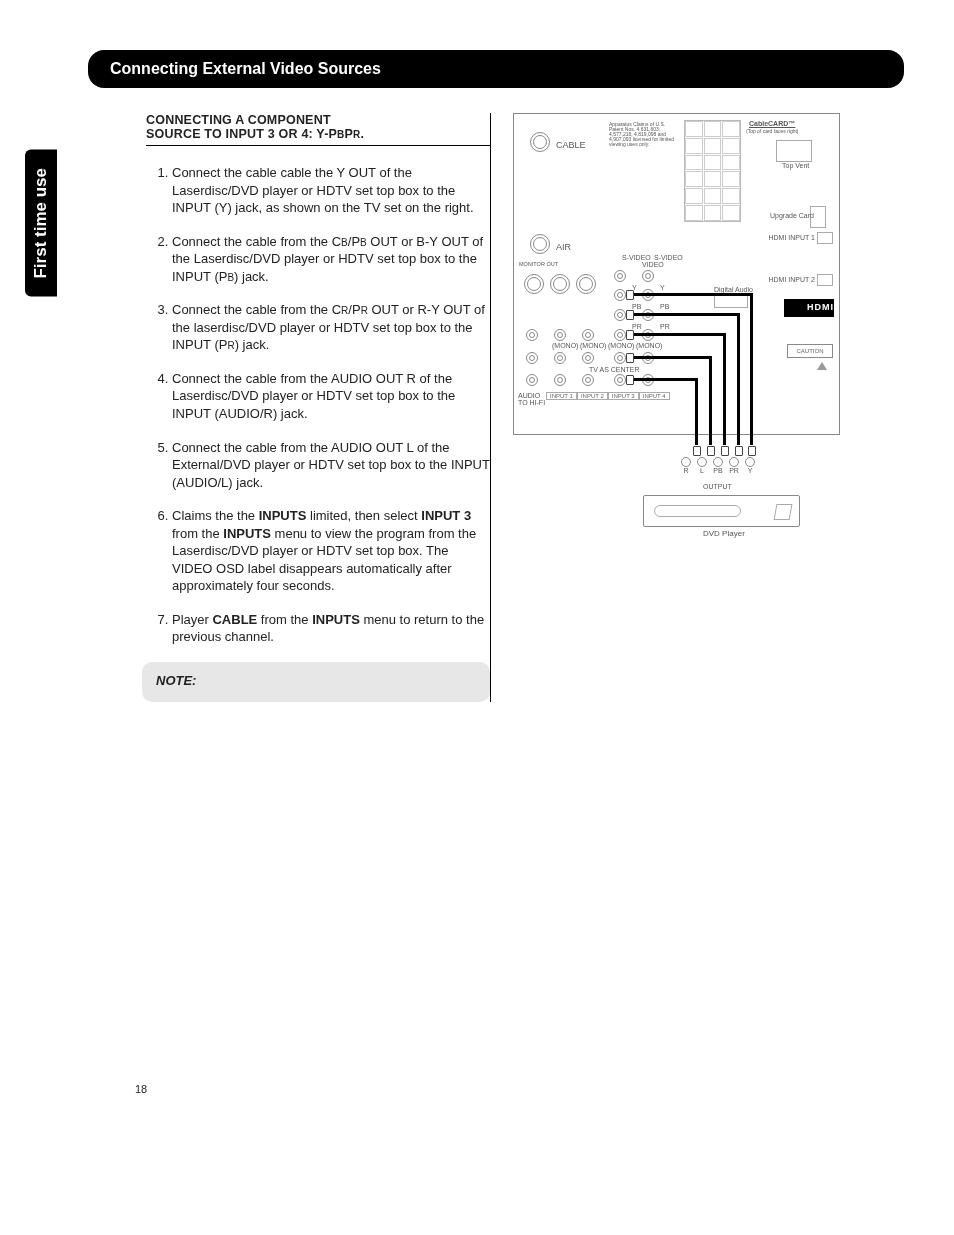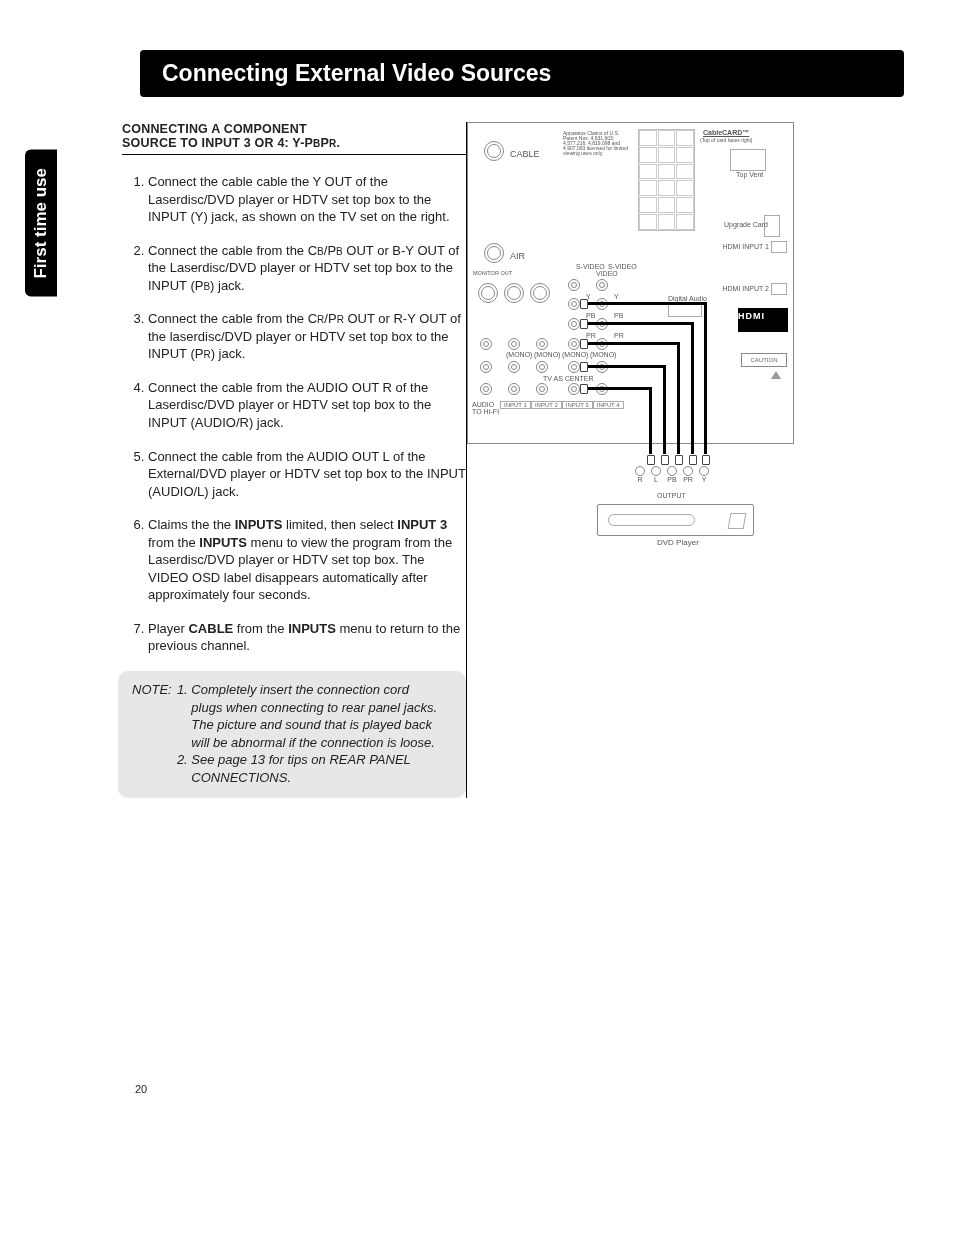--- a/index.html
+++ b/index.html
@@ -13,43 +13,44 @@
   .page {
     position: relative;
     padding: 50px 40px 50px 40px;
     min-height: 1135px;
     box-sizing: border-box;
   }
   .title-bar {
     background: #000;
     color: #fff;
     font-weight: 900;
-    font-size: 23px;
+    font-size: 16px;
     padding: 10px 22px;
-    border-radius: 4px;
-    margin-left: 100px;
+    border-radius: 16px;
+    margin-left: 48px;
     margin-right: 10px;
     margin-bottom: 25px;
   }
   .side-tab {
     position: absolute;
     left: 25px;
     top: 150px;
     background: #000;
     color: #fff;
     font-weight: bold;
     padding: 18px 6px;
     writing-mode: vertical-rl;
     transform: rotate(180deg);
     border-radius: 0 6px 6px 0;
     font-size: 17px;
   }
   .content-wrap {
-    margin-left: 82px;
+    margin-left: 106px;
     display: flex;
+    gap: 22px;
   }
   .left-col {
     width: 345px;
     border-right: 0.5px solid #000;
     padding-right: 0;
     box-sizing: border-box;
   }
   .right-col {
     width: 330px;
     flex-shrink: 0;
@@ -78,21 +79,21 @@
     background: #e7e7e7;
     border-radius: 10px;
     padding: 10px 14px 12px 14px;
     margin-top: 12px;
     font-style: italic;
     line-height: 1.35;
     width: 320px;
     margin-left: -4px;
   }
   .note-box .note-label {
-    font-weight: 400;
+    font-weight: 700;
     font-style: italic;
     text-transform: uppercase;
   }
   .note-box ol {
     padding-left: 16px;
     margin: 0;
     display: inline-block;
     vertical-align: top;
   }
   .page-number {
@@ -152,24 +153,20 @@
         <li>
           <span>Claims the the </span><b>INPUTS</b><span> limited, then select </span><b>INPUT 3</b><span> from the </span><b>INPUTS</b><span> menu to view the program from the Laserdisc/DVD player or HDTV set top box. The VIDEO OSD label disappears automatically after approximately four seconds.</span>
         </li>
         <li>
           <span>Player </span><b>CABLE</b><span> from the </span><b>INPUTS</b><span> menu to return to the previous channel.</span>
         </li>
       </ol>
 
       <div class="note-box">
         <span class="note-label">NOTE:</span>
-        <ol style="width:252px;">
-          <li>Completely insert the connection cord plugs when connecting to rear panel jacks. The picture and sound that is played back will be abnormal if the connection is loose.</li>
-          <li>See page 13 for tips on REAR PANEL CONNECTIONS.</li>
-        </ol>
       </div>
     </div>
 
     <div class="right-col">
       <div class="diagram-box">
 
         <div class="jack bigjack" style="left:16px; top:18px;"></div>
         <div class="lbl" style="left:42px; top:26px; font-size:9px;">CABLE</div>
 
         <div class="jack bigjack" style="left:16px; top:120px;"></div>
@@ -205,21 +202,21 @@
         <div style="position:absolute; left:262px; top:26px; width:34px; height:20px; border:1px solid #aaa;"></div>
         <div class="lbl" style="left:268px; top:48px;">Top Vent</div>
 
         <div style="position:absolute; left:296px; top:92px; width:14px; height:20px; border:1px solid #aaa;"></div>
         <div class="lbl" style="left:256px; top:98px;">Upgrade Card</div>
 
         <div style="position:absolute; right:6px; top:118px; width:14px; height:10px; border:1px solid #aaa;"></div>
         <div class="lbl" style="right:24px; top:120px;">HDMI INPUT 1</div>
         <div style="position:absolute; right:6px; top:160px; width:14px; height:10px; border:1px solid #aaa;"></div>
         <div class="lbl" style="right:24px; top:162px;">HDMI INPUT 2</div>
-        <div class="lbl" style="right:5px; top:185px; width:50px; height:24px; background:#000; color:#fff; font-weight:900; font-size:9px; text-align:left; line-height:16px; letter-spacing:1px;">HDMI</div>
+        <div class="lbl" style="right:5px; top:185px; width:50px; height:18px; background:#000; color:#fff; font-weight:900; font-size:9px; text-align:right; line-height:16px; letter-spacing:1px;">HDMI</div>
 
         <div style="position:absolute; left:200px; top:180px; width:32px; height:12px; border:1px solid #aaa;"></div>
         <div class="lbl" style="left:200px; top:172px;">Digital Audio</div>
 
         <div style="position:absolute; right:6px; top:230px; width:44px; height:12px; border:1px solid #888; font-size:6px; text-align:center; line-height:12px;">CAUTION</div>
         <div class="tri" style="right:12px; top:248px;"></div>
 
         <div class="lbl" style="left:5px; top:147px; font-size:5.5px;">MONITOR OUT</div>
 
         <div class="lbl" style="left:108px; top:140px;">S-VIDEO</div>
@@ -335,14 +332,14 @@
 
         <div style="position:absolute; left:130px; top:60px; width:155px; height:30px; border:1px solid #888; border-radius:2px;">
           <div style="position:absolute; left:10px; top:9px; width:85px; height:10px; border:1px solid #aaa; border-radius:6px;"></div>
           <div style="position:absolute; right:8px; top:8px; width:14px; height:14px; border:1px solid #aaa; transform:skewX(-10deg);"></div>
         </div>
         <div class="lbl" style="left:190px; top:94px; font-size:8px;">DVD Player</div>
       </div>
     </div>
   </div>
 
-  <div class="page-number">20</div>
+  <div class="page-number">18</div>
 </div>
 
 </body></html>

